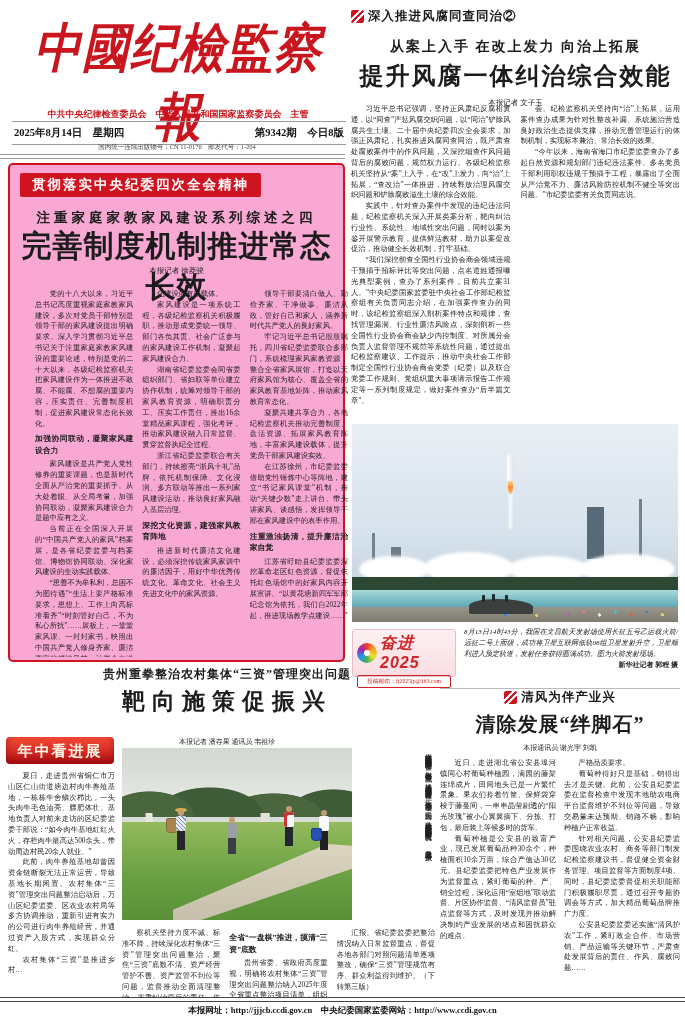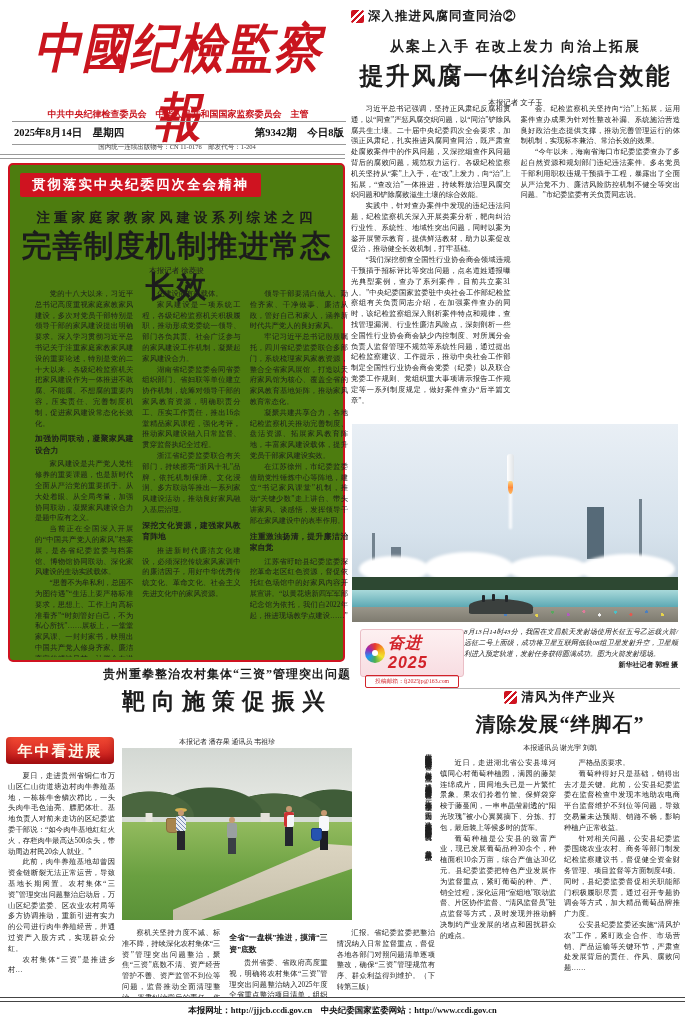--- a/index.html
+++ b/index.html
@@ -10,21 +10,21 @@
   
   .mast-title{left:12px;top:22px;width:332px;font-size:47px;font-weight:900;color:#c9151e;
               text-align:center;letter-spacing:1px;line-height:1.3;transform:scaleY(1.12);font-style:italic;}
   .mast-org{left:12px;top:108px;width:332px;font-size:9px;font-weight:bold;color:#c9151e;text-align:center;}
   .mast-daterow{left:12px;top:121px;width:330px;border-top:1px solid #999;border-bottom:1px solid #999;
                 padding:4px 2px;display:flex;justify-content:space-between;font-size:10.5px;font-weight:bold;color:#111;}
   .mast-serial{left:12px;top:143px;width:330px;font-size:6.5px;color:#444;text-align:center;}
   .hrule2{left:0;top:154px;width:345px;height:3px;border-top:1px solid #9a9a9a;border-bottom:1px solid #9a9a9a;}
 
   
-  .lead-box{left:8px;top:163px;width:333px;height:495px;border:2px solid #cf1320;border-radius:5px;background:#4d7c0f;}
+  .lead-box{left:8px;top:163px;width:333px;height:495px;border:2px solid #cf1320;border-radius:5px;background:#f9a8d4;}
   .lead-banner{left:10px;top:8px;display:inline-block;background:#cf1320;color:#fff;
                font-family:"Liberation Sans",sans-serif;font-weight:bold;font-size:13.5px;
                padding:3px 12px;letter-spacing:2px;border-radius:2px;}
   .lead-kicker{left:0;top:44px;width:100%;text-align:center;font-size:13.5px;font-weight:bold;letter-spacing:4px;}
   .lead-headline{left:0;top:61px;width:100%;text-align:center;font-size:30px;font-weight:900;
                  font-family:"Liberation Sans","DejaVu Sans",sans-serif;letter-spacing:1px;}
   .lead-byline{left:0;top:101px;width:100%;text-align:center;font-size:7.5px;color:#222;}
   .lead-cols{left:25px;top:116px;width:313px;height:368px;display:flex;gap:9px;margin-top:8px;}
 
   .col{flex:1;overflow:hidden;text-align:justify;font-size:7.3px;line-height:1.48;color:#1d1d1d;}
@@ -66,21 +66,21 @@
      radial-gradient(circle 2.5px at 60% 58%,#f2f2f2 60%,transparent 65%),
      radial-gradient(circle 2.5px at 68% 34%,#4ac1c9 60%,transparent 65%),
      radial-gradient(circle 2.5px at 76% 55%,#e05a50 60%,transparent 65%),
      radial-gradient(circle 2.5px at 84% 32%,#4a7fc1 60%,transparent 65%),
      radial-gradient(circle 2.5px at 92% 56%,#e8d44a 60%,transparent 65%);}
   .rock{position:absolute;left:36%;bottom:8px;width:64px;height:15px;background:#3b403e;border-radius:45% 55% 8% 8%;}
   .rock-person{position:absolute;width:2.5px;height:7px;background:#23262a;border-radius:1px;}
 
   
   .cap-row{left:352px;top:627px;width:326px;height:56px;}
-  .fj-badge{position:absolute;left:8px;top:2px;width:104px;height:48px;background:linear-gradient(180deg,#fdf0f1,#f8dde2);
+  .fj-badge{position:absolute;left:0;top:2px;width:104px;height:48px;background:linear-gradient(180deg,#fdf0f1,#f8dde2);
             border:1px solid #eabec6;border-radius:3px;padding:3px 4px;box-sizing:border-box;}
   .fj-top{display:flex;align-items:center;gap:3px;}
   .pinwheel{width:20px;height:20px;border-radius:50%;flex:0 0 auto;
             background:conic-gradient(#e83a2e,#f6a623,#f2e22c,#4caf50,#2196f3,#9c27b0,#e83a2e);position:relative;}
   .pinwheel::after{content:"";position:absolute;left:7px;top:7px;width:6px;height:6px;border-radius:50%;background:#fff;}
   .fj-title{color:#d2232a;font-weight:900;font-style:italic;font-size:16px;font-family:"Liberation Sans",sans-serif;letter-spacing:1px;}
   .fj-sub{margin-top:3px;border:1px solid #d2232a;color:#d2232a;font-size:5.8px;padding:1px 2px;text-align:center;border-radius:2px;}
   .cap-text{position:absolute;left:112px;top:0;width:214px;font-size:7px;line-height:1.55;text-align:justify;font-style:italic;color:#222;}
   .cap-credit{font-weight:bold;font-style:normal;float:right;}
 

